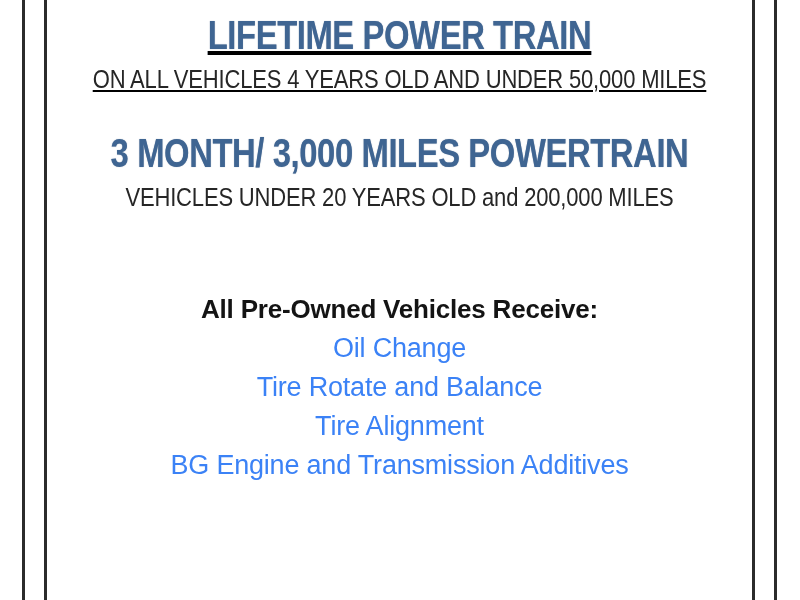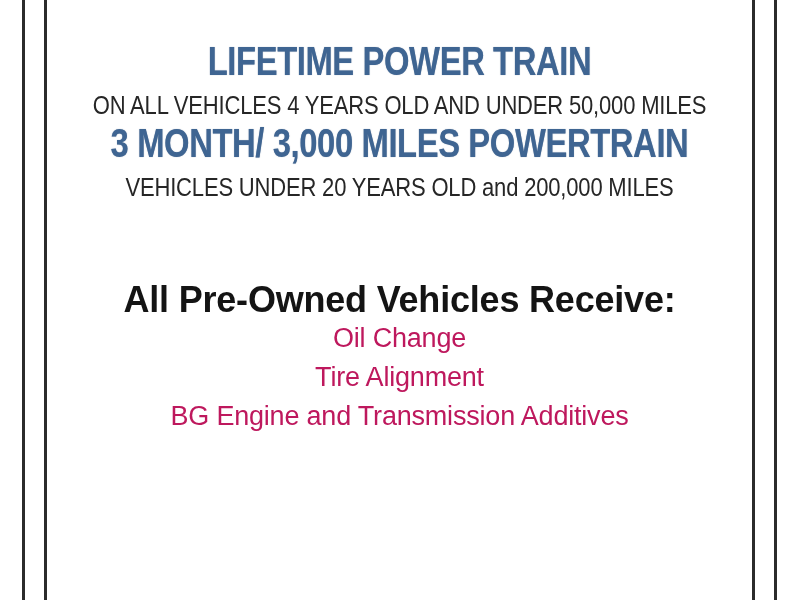--- a/index.html
+++ b/index.html
@@ -39,22 +39,22 @@
   .content {
     position: absolute;
     left: 47px;
     right: 48px;
     top: 0;
     bottom: 0;
     text-align: center;
   }
 
   
-  .block-warranty-lifetime { margin-top: 38px; }
-  .block-warranty-3month  { }
+  .block-warranty-lifetime { margin-top: 12px; text-decoration: underline; }
+  .block-warranty-3month  { margin-top: 36px; }
 
   .headline {
     color: #3f6592;
     font-family: "Liberation Sans Narrow", "Liberation Sans", sans-serif;
     font-weight: 700;
     font-size: 40px;
     line-height: 46px;
     letter-spacing: -0.5px;
     transform: scaleX(0.82);
     transform-origin: center center;
@@ -77,33 +77,33 @@
   }
 
   
   .services {
     margin-top: 78px;
   }
   .services-title {
     color: #141414;
     font-family: "Liberation Sans", sans-serif;
     font-weight: 700;
-    font-size: 36px;
+    font-size: 26px;
     line-height: 39px;
     letter-spacing: -0.2px;
     margin: 0;
     white-space: nowrap;
   }
   .services-list {
     list-style: none;
     margin: 0;
     padding: 0;
   }
   .services-list li {
-    color: #be185d;
+    color: #3b82f6;
     font-family: "Liberation Sans", sans-serif;
     font-weight: 400;
     font-size: 27px;
     line-height: 39px;
     letter-spacing: -0.2px;
     white-space: nowrap;
   }
 </style>
 </head>
 <body>
@@ -124,19 +124,20 @@
 
     <div class="block-warranty-3month">
       <h1 class="headline">3 MONTH/ 3,000 MILES POWERTRAIN</h1>
       <p class="subline">VEHICLES UNDER 20 YEARS OLD and 200,000 MILES</p>
     </div>
 
     <div class="services">
       <h2 class="services-title">All Pre-Owned Vehicles Receive:</h2>
       <ul class="services-list" id="services-list">
           <li>Oil Change</li>
+          <li>Tire Rotate and Balance</li>
           <li>Tire Alignment</li>
           <li>BG Engine and Transmission Additives</li>
         </ul>
     </div>
 
   </div>
 </div>
 
 </body></html>

